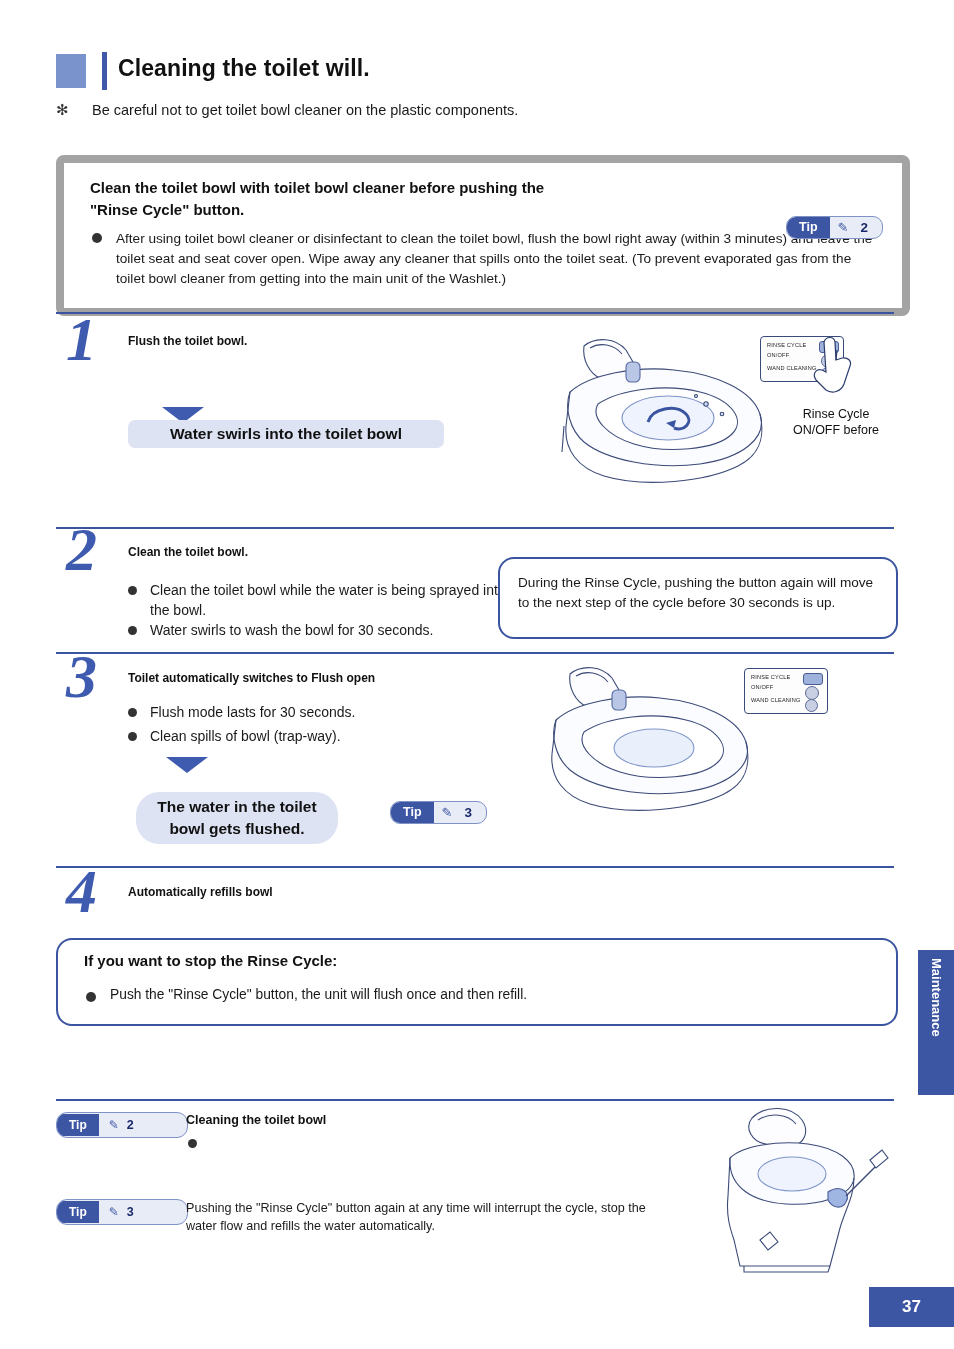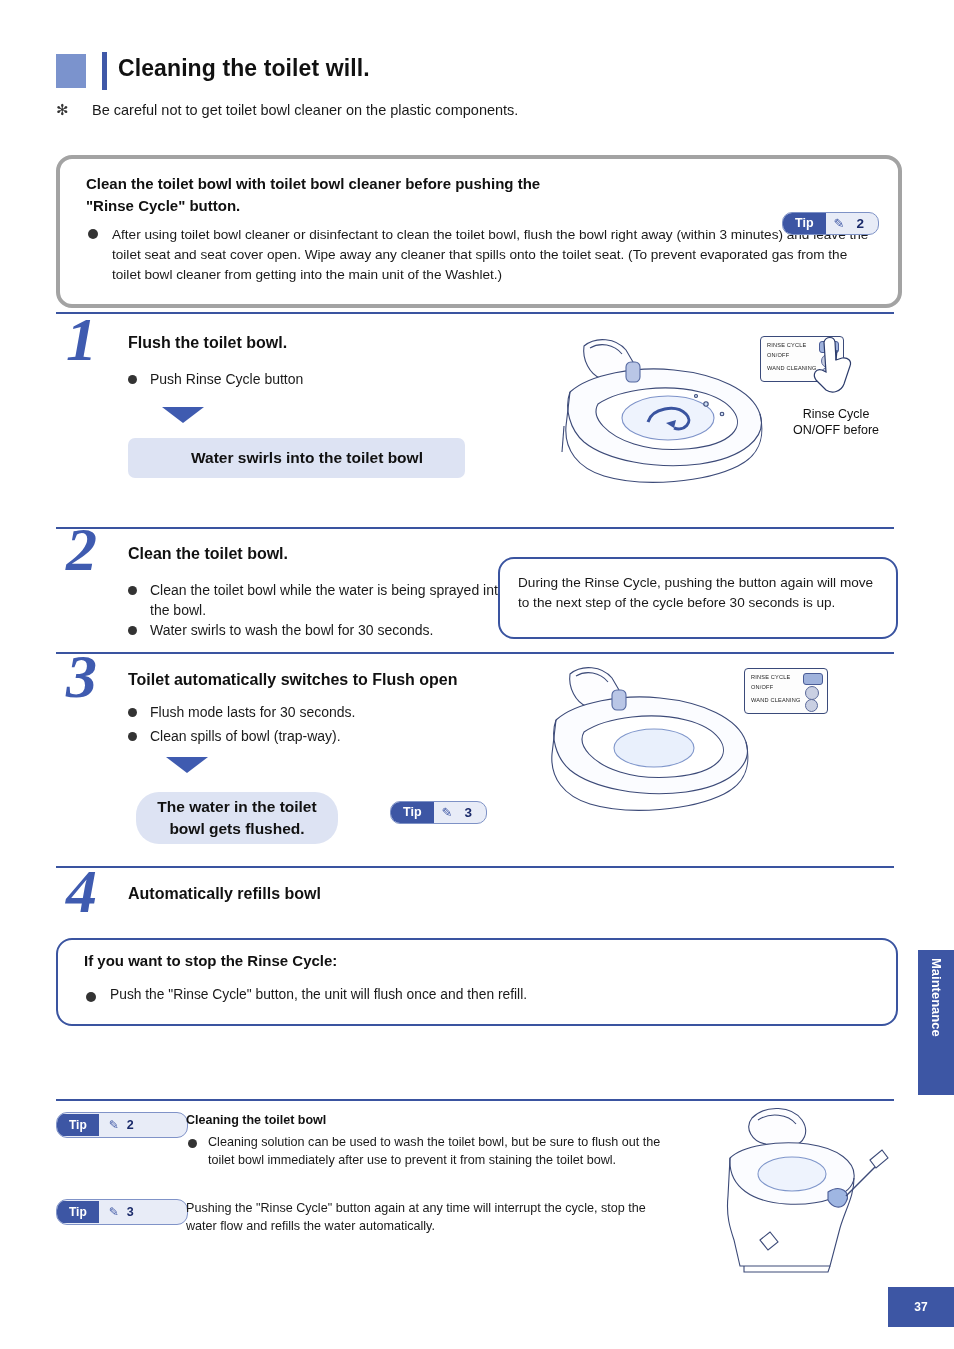--- a/index.html
+++ b/index.html
@@ -16,38 +16,38 @@
   .title-mark:after{content:"";position:absolute;left:30px;top:0;width:8px;height:34px;background:#ffffff;}
   .title-bar-v{position:absolute;left:46px;top:0px;width:5px;height:38px;background:#3f58a8;}
   .title-text{position:absolute;left:62px;top:3px;font-size:23px;font-weight:bold;color:#111;letter-spacing:.1px;}
 
   .intro{position:absolute;left:56px;top:100px;width:850px;}
   .intro-line{position:relative;font-size:14.5px;line-height:21px;color:#1a1a1a;padding-left:36px;margin-bottom:4px;}
   .bullet-dot{position:absolute;left:0;top:5px;width:11px;height:11px;border-radius:50%;background:#2f4ea0;}
   .aster{position:absolute;left:0;top:-1px;font-size:15px;color:#333;}
 
   
-  .notice{position:absolute;left:56px;top:155px;width:838px;height:145px;border:4px solid #a3a3a3;border-radius:16px;background:#ffffff;}
+  .notice{position:absolute;left:56px;top:155px;width:838px;height:145px;border:8px solid #a3a3a3;border-radius:8px;background:#ffffff;}
   .notice-head{position:absolute;left:26px;top:14px;width:700px;font-size:15px;font-weight:bold;color:#111;line-height:22px;}
   .notice-body{position:absolute;left:52px;top:66px;width:760px;font-size:13.6px;line-height:20px;color:#1a1a1a;}
   .notice-bullet{position:absolute;left:28px;top:70px;width:10px;height:10px;border-radius:50%;background:#333;}
 
   
   .tip-pill{position:absolute;display:flex;align-items:center;border-radius:10px;background:#e8ecf7;border:1px solid #7e92c6;overflow:hidden;}
   .tip-pill .tp-label{background:#3d56a4;color:#fff;font-size:12.5px;font-weight:bold;padding:3px 12px 4px 12px;}
   .tip-pill .tp-icon{color:#3d56a4;font-size:13px;padding:0 8px;}
   .tip-pill .tp-num{color:#1a2a6a;font-size:13.5px;font-weight:bold;padding:0 14px 0 4px;}
 
   
   .rule{position:absolute;left:56px;width:838px;height:2px;background:#3a54a0;}
 
   
   .stepnum{position:absolute;font-family:"Liberation Serif", serif;font-style:italic;font-weight:bold;font-size:62px;color:#3f5bb0;line-height:1;}
 
-  .step-title{position:absolute;font-size:16px;font-weight:bold;color:#111;}
+  .step-title{position:absolute;font-size:12px;font-weight:bold;color:#111;}
   .step-item{position:absolute;font-size:14px;line-height:20px;color:#1a1a1a;padding-left:22px;}
   .step-item .bdot{position:absolute;left:0;top:6px;width:9px;height:9px;border-radius:50%;background:#333;}
 
   .downarrow{position:absolute;width:0;height:0;border-left:21px solid transparent;border-right:21px solid transparent;border-top:16px solid #3f5bb0;}
 
   .resultbox{position:absolute;background:#dde3f3;border-radius:7px;display:flex;align-items:center;justify-content:center;text-align:center;}
   .resultbox span{font-size:15.5px;font-weight:bold;color:#111;line-height:22px;}
 
   .callout{position:absolute;border:2px solid #3a54a0;border-radius:16px;background:#fff;}
   .callout p{margin:0;font-size:13.6px;line-height:20px;color:#1a1a1a;}
@@ -65,21 +65,21 @@
   .tip2-pill .t2-label{background:#3d56a4;color:#fff;font-size:12px;font-weight:bold;padding:4px 12px;}
   .tip2-pill .t2-ico{color:#3d56a4;font-size:12px;padding-left:10px;}
   .tip2-pill .t2-num{color:#1a2a6a;font-size:12.5px;font-weight:bold;padding-left:8px;}
   .tip-head{position:absolute;font-size:12.5px;font-weight:bold;color:#111;}
   .tip-text{position:absolute;font-size:12.6px;line-height:18px;color:#1a1a1a;}
 
   
   .sidetab{position:absolute;right:0;top:950px;width:36px;height:145px;background:#3d56a4;}
   .sidetab span{display:block;color:#fff;font-size:13px;font-weight:bold;transform:rotate(90deg);transform-origin:left top;white-space:nowrap;position:absolute;left:26px;top:8px;}
 
-  .pagenum{position:absolute;right:0;bottom:22px;width:66px;height:40px;background:#3d56a4;color:#fff;display:flex;align-items:center;justify-content:center;font-size:12px;font-weight:bold;}
+  .pagenum{position:absolute;right:0;bottom:22px;width:85px;height:40px;background:#3d56a4;color:#fff;display:flex;align-items:center;justify-content:center;font-size:17px;font-weight:bold;}
 
   .bottom-rule{position:absolute;left:56px;top:1099px;width:838px;height:2px;background:#3a54a0;}
 </style>
 </head>
 <body>
 
 <div class="page">
 
   <div class="title-row">
     <div class="title-mark"></div>
@@ -105,26 +105,22 @@
       <span class="tp-label">Tip</span>
       <span class="tp-icon">✎</span>
       <span class="tp-num">2</span>
     </div>
   </div>
 
   <div class="rule" style="top:312px;"></div>
 
   <div class="stepnum" style="left:66px;top:308px;">1</div>
   <div class="step-title" style="left:128px;top:334px;">Flush the toilet bowl.</div>
-  <div class="step-item" style="left:128px;top:369px;width:320px;">
-    <span class="bdot"></span>
-    <span>Push Rinse Cycle button</span>
-  </div>
   <div class="downarrow" style="left:162px;top:407px;"></div>
-  <div class="resultbox" style="left:128px;top:438px;width:316px;height:40px;padding-left:21px;">
+  <div class="resultbox" style="left:128px;top:420px;width:316px;height:28px;">
     <span>Water swirls into the toilet bowl</span>
   </div>
 
   <div class="illus" style="left:556px;top:330px;width:340px;height:180px;">
     <svg width="340" height="180" viewBox="0 0 340 180">
       <g fill="none" stroke="#3c4a78" stroke-width="1.1">
         <path d="M28 16 C40 6 60 8 70 20 L84 44 C88 52 84 60 76 58 L44 48 C34 44 26 30 28 16 Z" fill="#fdfdff"></path>
         <path d="M34 18 C44 12 58 14 66 24"></path>
         <path d="M14 62 C34 44 80 36 118 40 C160 44 196 60 204 84 C212 108 186 128 144 134 C100 140 50 130 28 112 C14 100 8 78 14 62 Z" fill="#fbfcff"></path>
         <path d="M42 74 C66 58 112 54 144 62 C176 70 190 90 176 104 C160 120 110 124 78 114 C52 106 34 88 42 74 Z" fill="#ffffff"></path>
@@ -238,21 +234,20 @@
 
   <div class="bottom-rule"></div>
 
   <div class="tip2-pill" style="left:56px;top:1112px;">
     <span class="t2-label">Tip</span>
     <span class="t2-ico">✎</span>
     <span class="t2-num">2</span>
   </div>
   <div class="tip-head" style="left:186px;top:1113px;text-align:right;">Cleaning the toilet bowl</div>
   <span style="position:absolute;left:188px;top:1139px;width:9px;height:9px;border-radius:50%;background:#333;"></span>
-  <div class="tip-text" style="left:208px;top:1133px;width:470px;">Cleaning solution can be used to wash the toilet bowl, but be sure to flush out the toilet bowl immediately after use to prevent it from staining the toilet bowl.</div>
 
   <div class="tip2-pill" style="left:56px;top:1199px;">
     <span class="t2-label">Tip</span>
     <span class="t2-ico">✎</span>
     <span class="t2-num">3</span>
   </div>
   <div class="tip-text" style="left:186px;top:1199px;width:490px;">Pushing the "Rinse Cycle" button again at any time will interrupt the cycle, stop the water flow and refills the water automatically.</div>
 
   <div class="illus" style="left:700px;top:1100px;width:190px;height:180px;">
     <svg width="190" height="180" viewBox="0 0 190 180">

